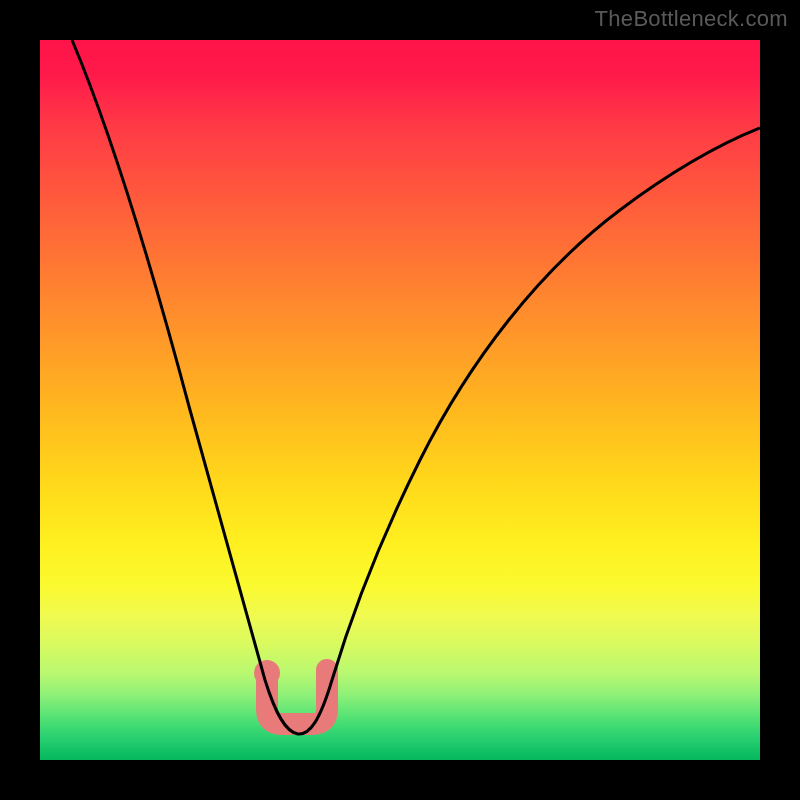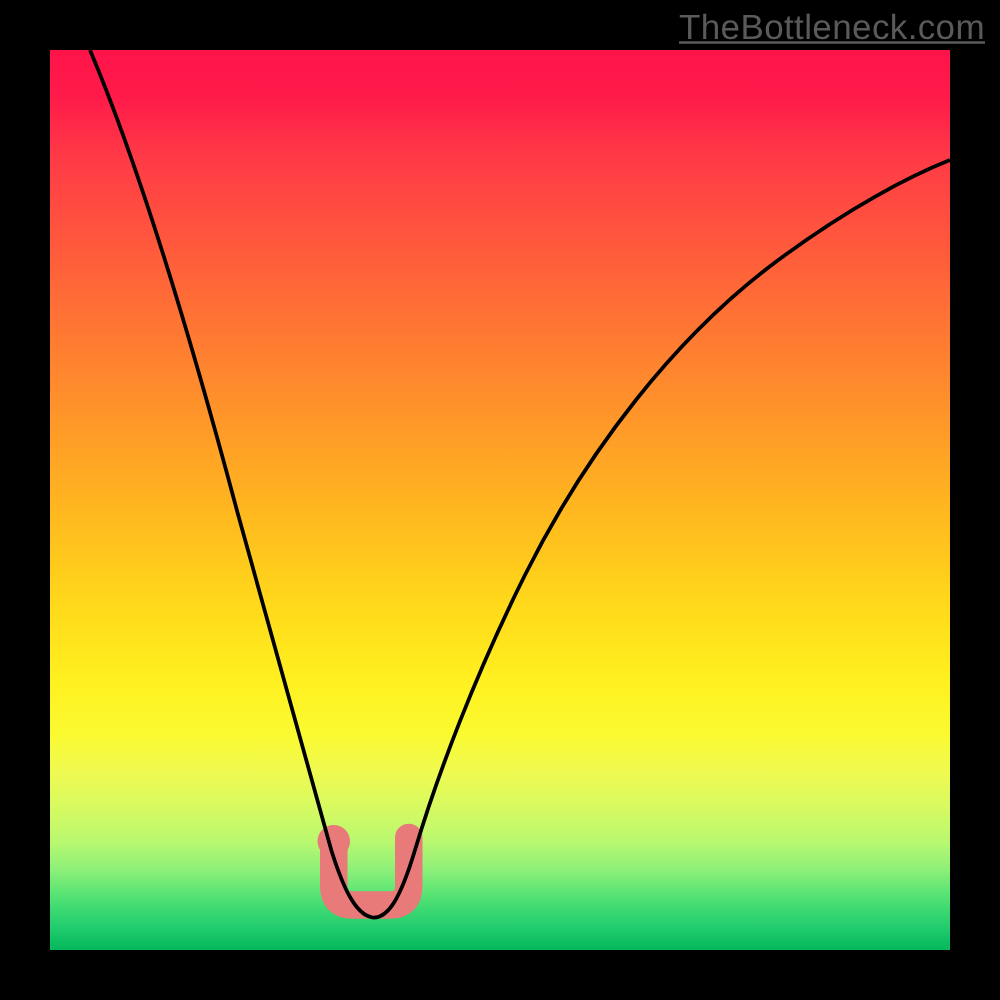--- a/index.html
+++ b/index.html
@@ -10,25 +10,24 @@
     background: #000;
     position: relative;
     overflow: hidden;
     font-family: Arial, sans-serif;
   }
   .watermark {
     position: absolute;
     top: 6px;
     right: 12px;
     color: #5a5a5a;
-    font-size: 28px;
+    font-size: 22px;
     font-weight: 500;
     z-index: 10;
     letter-spacing: 0.3px;
-    text-decoration: underline;
   }
   .chart-area {
     position: absolute;
     left: 40px;
     top: 40px;
     width: 720px;
     height: 720px;
     background: linear-gradient(to bottom,
       #ff1449 0%,
       #ff1a4a 5%,

